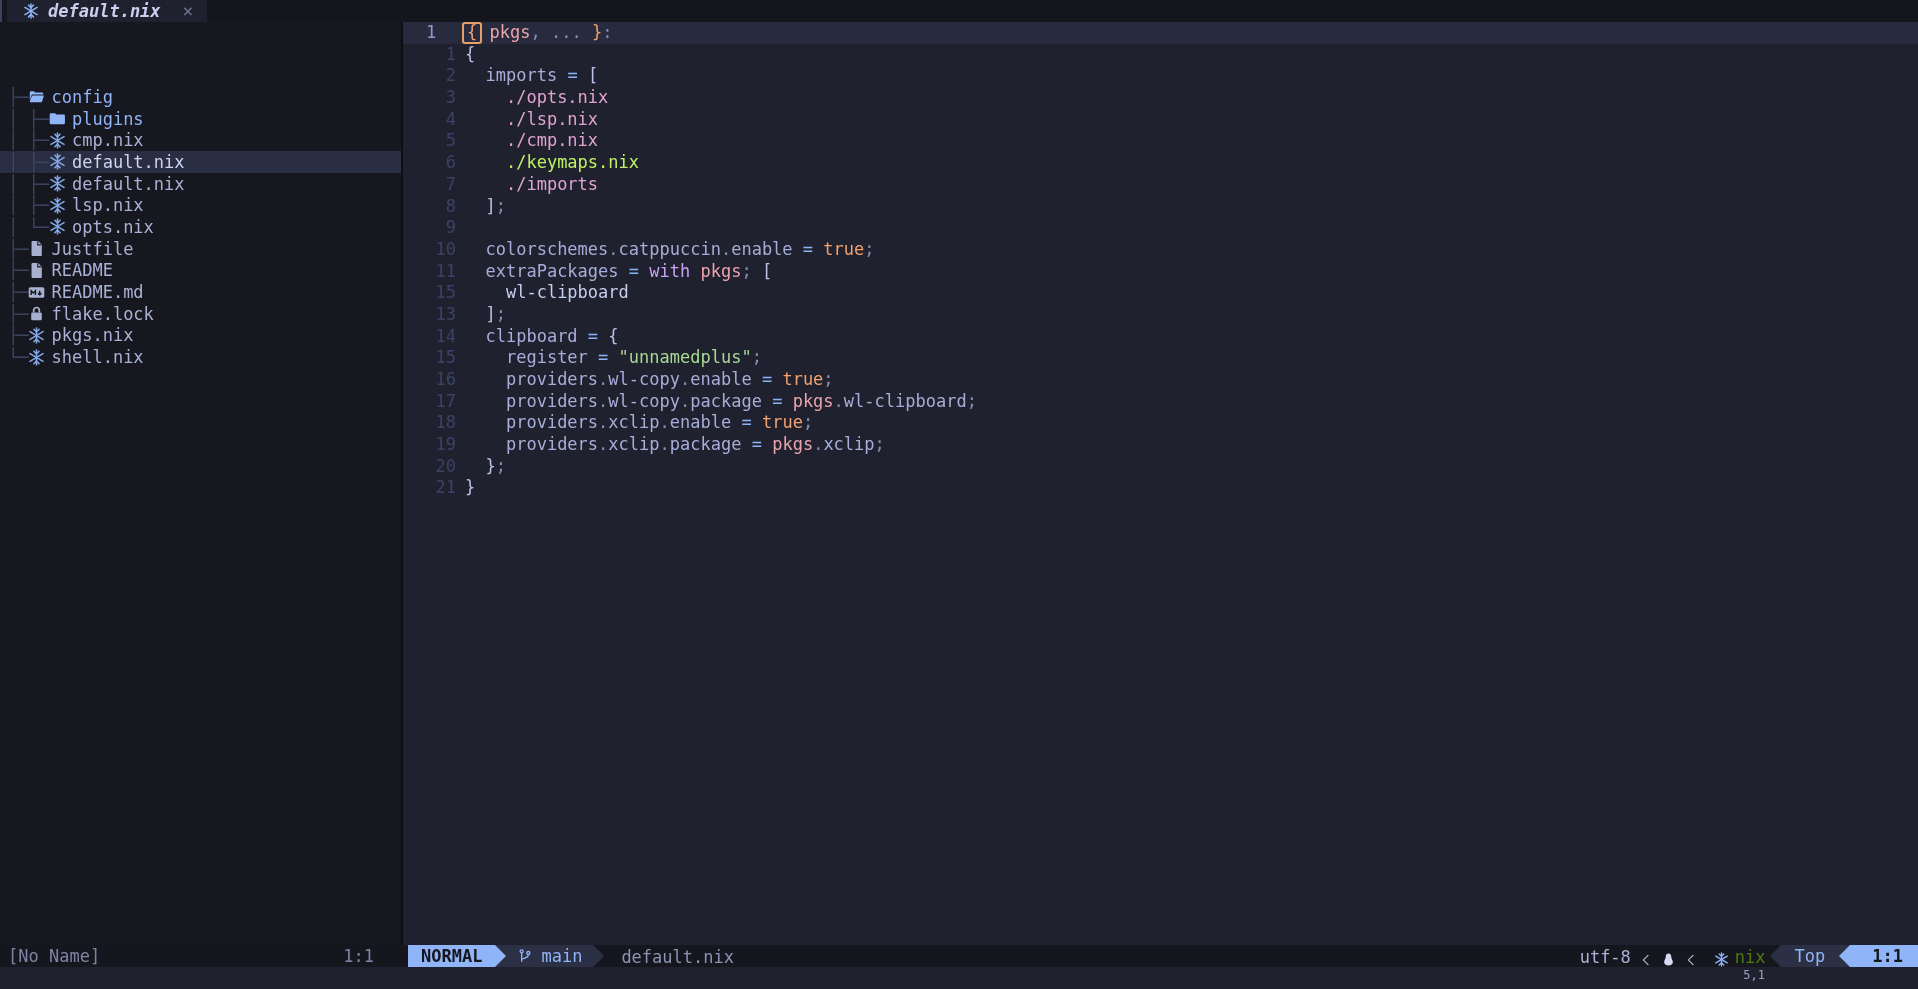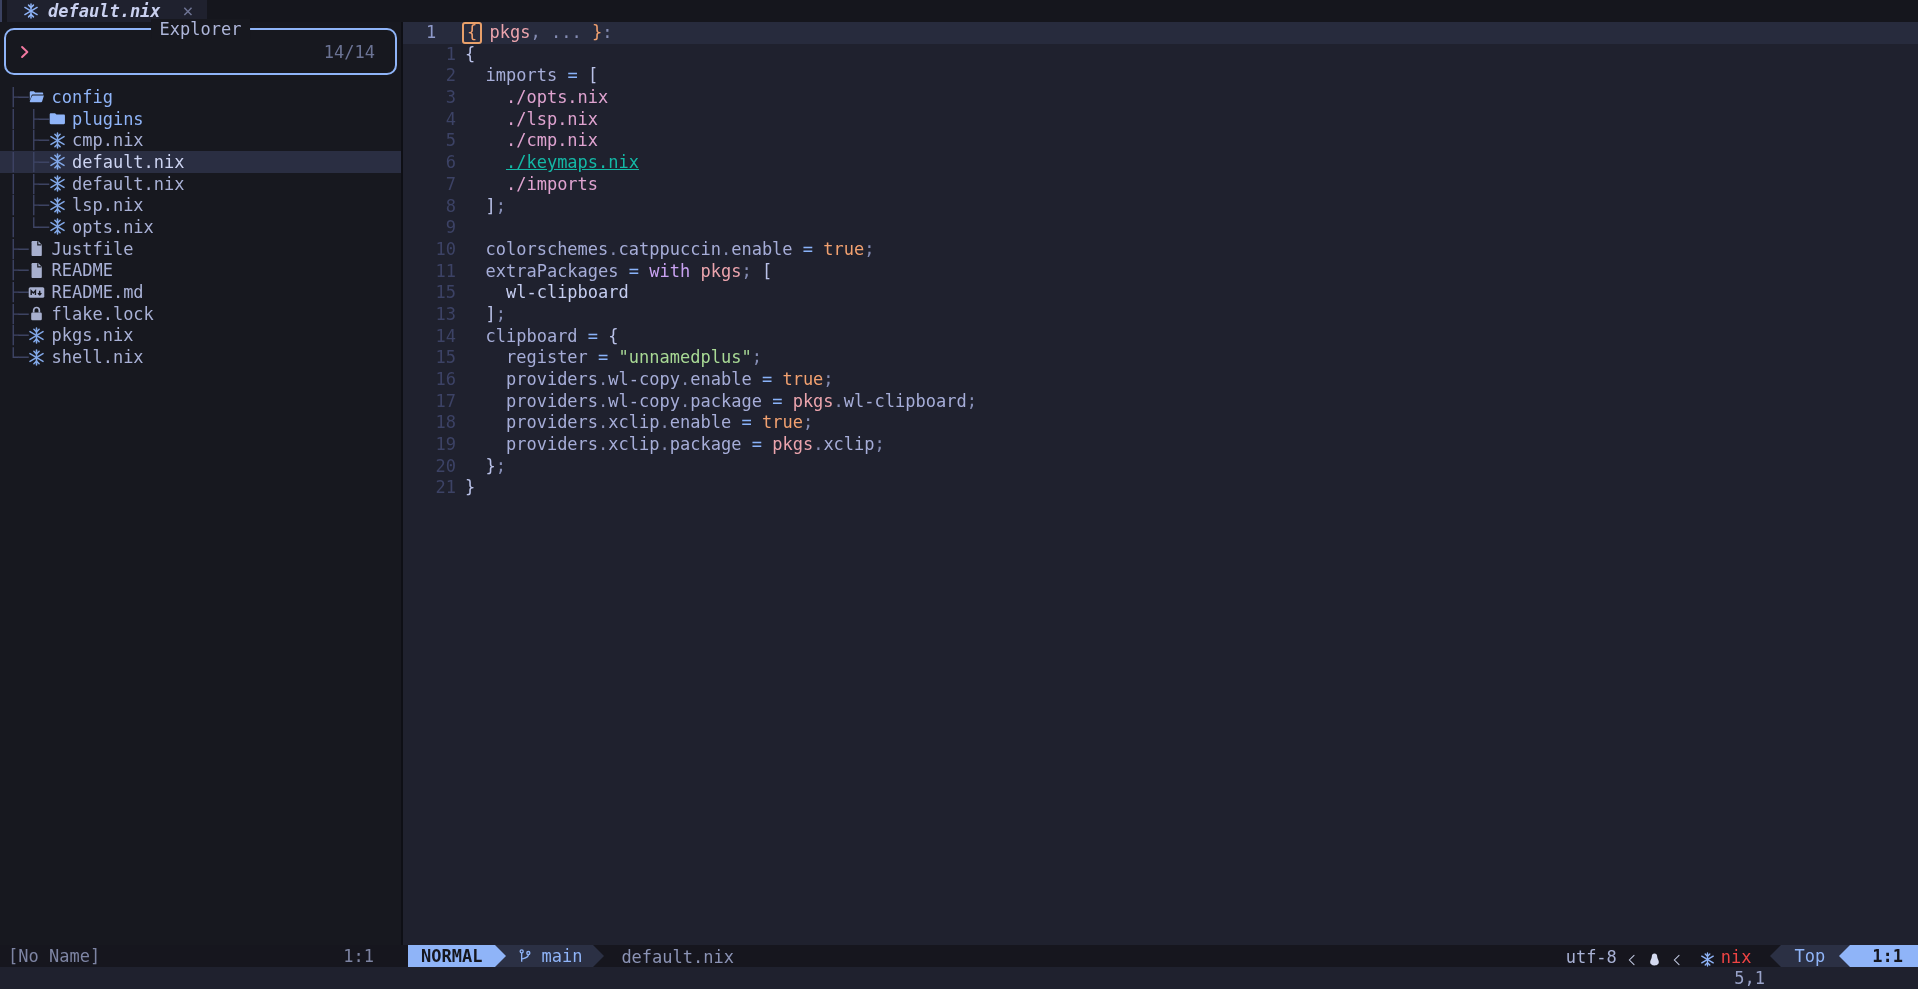--- a/index.html
+++ b/index.html
@@ -70,34 +70,34 @@
      color:var(--accent);padding:0 11px;gap:8px;}
   .branch-ico{width:16px;height:16px;color:var(--accent);}
   .arr-r2{width:0;height:0;border-top:11px solid transparent;border-bottom:11px solid transparent;
      border-left:11px solid var(--seg-bg);}
   .seg-file{color:var(--txt-status);margin-left:17px;}
   .sl-spacer{flex:1;}
   .seg-enc{color:#a9b2d6;}
   .sl-sep{width:14px;height:14px;color:#c0c8e0;margin:0 8px;}
   .penguin-ico{width:15px;height:15px;color:#d4daf0;}
   .sl-nix{width:15px;height:15px;color:var(--accent);margin:0 6px 0 8px;}
-  .seg-ft{color:#ef4444;margin-right:18px;}
+  .seg-ft{color:#4d7c0f;margin-right:4px;}
   .arr-l{width:0;height:0;border-top:11px solid transparent;border-bottom:11px solid transparent;
      border-right:11px solid var(--seg-bg);}
   .seg-top{height:22px;display:flex;align-items:center;background:var(--seg-bg);
      color:var(--accent);padding:0 14px;}
   .arr-l2-wrap{height:22px;background:var(--seg-bg);}
   .arr-l2{width:0;height:0;border-top:11px solid transparent;border-bottom:11px solid transparent;
      border-right:11px solid var(--accent);}
   .seg-pos{height:22px;display:flex;align-items:center;background:var(--accent);
      color:#15161d;font-weight:bold;padding:0 15px 0 22px;}
 
   
   .cmdline{position:absolute;left:0;top:967px;width:1918px;height:22px;background:var(--bg-editor);}
-  .ruler{position:absolute;right:153px;top:1px;font-size:17px;color:#98a2c8;}
+  .ruler{position:absolute;right:153px;top:1px;font-size:12px;color:#98a2c8;}
 </style>
 </head>
 <body>
 
 <svg width="0" height="0" style="position:absolute">
   <defs>
     <symbol id="i-nix" viewBox="0 0 24 24">
       <g stroke="currentColor" stroke-width="2.2" stroke-linecap="round" fill="none">
         <path d="M12 1.5v21"></path>
         <path d="M2.8 6.6l18.4 10.8"></path>
@@ -152,27 +152,20 @@
     <div class="tab">
       <svg class="nix-ico">
           <use href="#i-nix"></use>
         </svg>
       <span class="tab-label">default.nix</span>
       <span class="tab-close">×</span>
     </div>
   </div>
 
   <div class="sidebar">
-    <div class="filterbox">
-      <span class="legend">Explorer</span>
-      <svg class="prompt-ico">
-          <use href="#i-chevron-right"></use>
-        </svg>
-      <span class="filter-count">14/14</span>
-    </div>
     <div class="tree" id="tree">
         <div class="tree-row"><span class="tree-guide">├─</span><svg class="tree-ico ico-folder">
             <use href="#i-folder-open"></use>
           </svg><span class="name-folder">config</span></div>
         <div class="tree-row"><span class="tree-guide">│ ├─</span><svg class="tree-ico ico-folder">
             <use href="#i-folder"></use>
           </svg><span class="name-folder">plugins</span></div>
         <div class="tree-row"><span class="tree-guide">│ ├─</span><svg class="tree-ico ico-nix">
             <use href="#i-nix"></use>
           </svg><span class="name-file">cmp.nix</span></div>
@@ -210,21 +203,21 @@
   </div>
   <div class="win-sep"></div>
 
   <div class="editor" id="editor">
       <div class="code-line cur"><span class="lnum">1</span><span class="cursorbox" style="color: rgb(242, 161, 112);">{</span><span style="color: rgb(197, 205, 240);"> </span><span style="color: rgb(235, 164, 173);">pkgs</span><span style="color: rgb(133, 141, 180);">, </span><span style="color: rgb(133, 141, 180);">...</span><span style="color: rgb(197, 205, 240);"> </span><span style="color: rgb(242, 161, 112);">}</span><span style="color: rgb(133, 141, 180);">:</span></div>
       <div class="code-line"><span class="lnum">1</span><span style="color: rgb(185, 193, 232);">{</span></div>
       <div class="code-line"><span class="lnum">2</span><span style="color: rgb(197, 205, 240);">  </span><span style="color: rgb(166, 173, 216);">imports</span><span style="color: rgb(197, 205, 240);"> </span><span style="color: rgb(138, 179, 249);">=</span><span style="color: rgb(197, 205, 240);"> </span><span style="color: rgb(185, 193, 232);">[</span></div>
       <div class="code-line"><span class="lnum">3</span><span style="color: rgb(197, 205, 240);">    </span><span style="color: rgb(223, 163, 208);">./opts.nix</span></div>
       <div class="code-line"><span class="lnum">4</span><span style="color: rgb(197, 205, 240);">    </span><span style="color: rgb(223, 163, 208);">./lsp.nix</span></div>
       <div class="code-line"><span class="lnum">5</span><span style="color: rgb(197, 205, 240);">    </span><span style="color: rgb(223, 163, 208);">./cmp.nix</span></div>
-      <div class="code-line"><span class="lnum">6</span><span style="color: rgb(197, 205, 240);">    </span><span style="color: #14b8a6; text-decoration: underline;">./keymaps.nix</span></div>
+      <div class="code-line"><span class="lnum">6</span><span style="color: rgb(197, 205, 240);">    </span><span style="color: #bef264;">./keymaps.nix</span></div>
       <div class="code-line"><span class="lnum">7</span><span style="color: rgb(197, 205, 240);">    </span><span style="color: rgb(223, 163, 208);">./imports</span></div>
       <div class="code-line"><span class="lnum">8</span><span style="color: rgb(197, 205, 240);">  </span><span style="color: rgb(185, 193, 232);">]</span><span style="color: rgb(133, 141, 180);">;</span></div>
       <div class="code-line"><span class="lnum">9</span></div>
       <div class="code-line"><span class="lnum">10</span><span style="color: rgb(197, 205, 240);">  </span><span style="color: rgb(166, 173, 216);">colorschemes</span><span style="color: rgb(133, 141, 180);">.</span><span style="color: rgb(166, 173, 216);">catppuccin</span><span style="color: rgb(133, 141, 180);">.</span><span style="color: rgb(166, 173, 216);">enable</span><span style="color: rgb(197, 205, 240);"> </span><span style="color: rgb(138, 179, 249);">=</span><span style="color: rgb(197, 205, 240);"> </span><span style="color: rgb(242, 161, 112);">true</span><span style="color: rgb(133, 141, 180);">;</span></div>
       <div class="code-line"><span class="lnum">11</span><span style="color: rgb(197, 205, 240);">  </span><span style="color: rgb(166, 173, 216);">extraPackages</span><span style="color: rgb(197, 205, 240);"> </span><span style="color: rgb(138, 179, 249);">=</span><span style="color: rgb(197, 205, 240);"> </span><span style="color: rgb(201, 162, 242);">with</span><span style="color: rgb(197, 205, 240);"> </span><span style="color: rgb(235, 164, 173);">pkgs</span><span style="color: rgb(133, 141, 180);">;</span><span style="color: rgb(197, 205, 240);"> </span><span style="color: rgb(185, 193, 232);">[</span></div>
       <div class="code-line"><span class="lnum">15</span><span style="color: rgb(197, 205, 240);">    </span><span style="color: rgb(197, 205, 240);">wl-clipboard</span></div>
       <div class="code-line"><span class="lnum">13</span><span style="color: rgb(197, 205, 240);">  </span><span style="color: rgb(185, 193, 232);">]</span><span style="color: rgb(133, 141, 180);">;</span></div>
       <div class="code-line"><span class="lnum">14</span><span style="color: rgb(197, 205, 240);">  </span><span style="color: rgb(166, 173, 216);">clipboard</span><span style="color: rgb(197, 205, 240);"> </span><span style="color: rgb(138, 179, 249);">=</span><span style="color: rgb(197, 205, 240);"> </span><span style="color: rgb(185, 193, 232);">{</span></div>
       <div class="code-line"><span class="lnum">15</span><span style="color: rgb(197, 205, 240);">    </span><span style="color: rgb(166, 173, 216);">register</span><span style="color: rgb(197, 205, 240);"> </span><span style="color: rgb(138, 179, 249);">=</span><span style="color: rgb(197, 205, 240);"> </span><span style="color: rgb(168, 217, 149);">"unnamedplus"</span><span style="color: rgb(133, 141, 180);">;</span></div>
       <div class="code-line"><span class="lnum">16</span><span style="color: rgb(197, 205, 240);">    </span><span style="color: rgb(166, 173, 216);">providers</span><span style="color: rgb(133, 141, 180);">.</span><span style="color: rgb(166, 173, 216);">wl-copy</span><span style="color: rgb(133, 141, 180);">.</span><span style="color: rgb(166, 173, 216);">enable</span><span style="color: rgb(197, 205, 240);"> </span><span style="color: rgb(138, 179, 249);">=</span><span style="color: rgb(197, 205, 240);"> </span><span style="color: rgb(242, 161, 112);">true</span><span style="color: rgb(133, 141, 180);">;</span></div>

